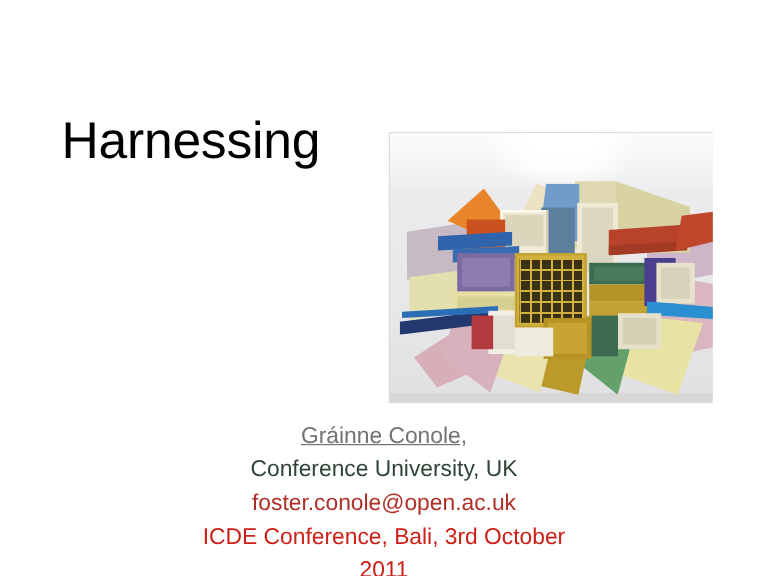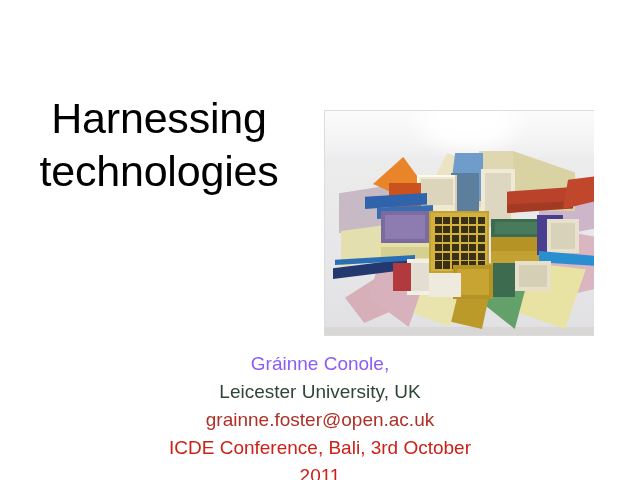--- a/index.html
+++ b/index.html
@@ -92,34 +92,33 @@
     left: 0;
     top: 350px;
     width: 640px;
     text-align: center;
   }
   .sub-line {
     font-size: 19px;
     line-height: 28px;
     white-space: nowrap;
   }
-  .sub-1 { color: #8b5cf6; }
+  .sub-1 { color: #737373; text-decoration: underline; }
   .sub-2 { color: #2f4538; }
   .sub-3 { color: #b03028; }
   .sub-4 { color: #cc2118; }
   .sub-5 { color: #cc2118; }
 </style>
 </head>
 <body>
 
 <div id="slide">
 
   <div id="title-block">
     <div class="title-line">Harnessing</div>
-    <div class="title-line">technologies</div>
   </div>
 
   <div id="photo-frame">
     <div id="photo">
 
       <div class="wall-upper"></div>
       <div class="wall-lower"></div>
       <div class="floor"></div>
       <div class="glare"></div>
 
@@ -224,19 +223,19 @@
       <div class="sh" style="left:190px;top:150px;width:36px;height:30px;background:#e6e0ca;"></div>
       <div class="sh" style="left:194px;top:154px;width:28px;height:22px;background:#d5cfb6;"></div>
 
       <div class="sh" style="left:104px;top:162px;width:32px;height:24px;background:#efeade;"></div>
 
     </div>
   </div>
 
   <div id="subtitle-block">
     <div class="sub-line sub-1">Gráinne Conole,</div>
-    <div class="sub-line sub-2">Leicester University, UK</div>
-    <div class="sub-line sub-3">grainne.foster@open.ac.uk</div>
+    <div class="sub-line sub-2">Conference University, UK</div>
+    <div class="sub-line sub-3">foster.conole@open.ac.uk</div>
     <div class="sub-line sub-4">ICDE Conference, Bali, 3rd October</div>
     <div class="sub-line sub-5">2011</div>
   </div>
 
 </div>
 
 </body></html>

